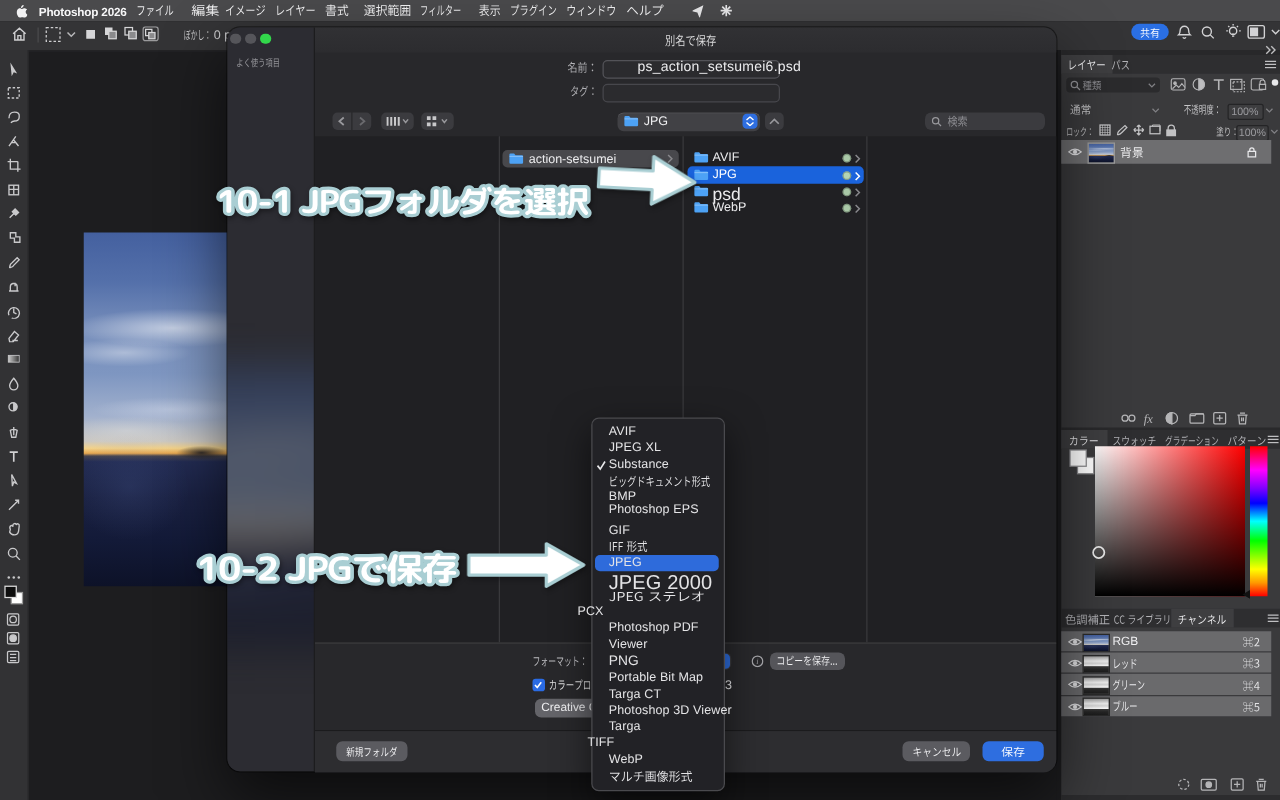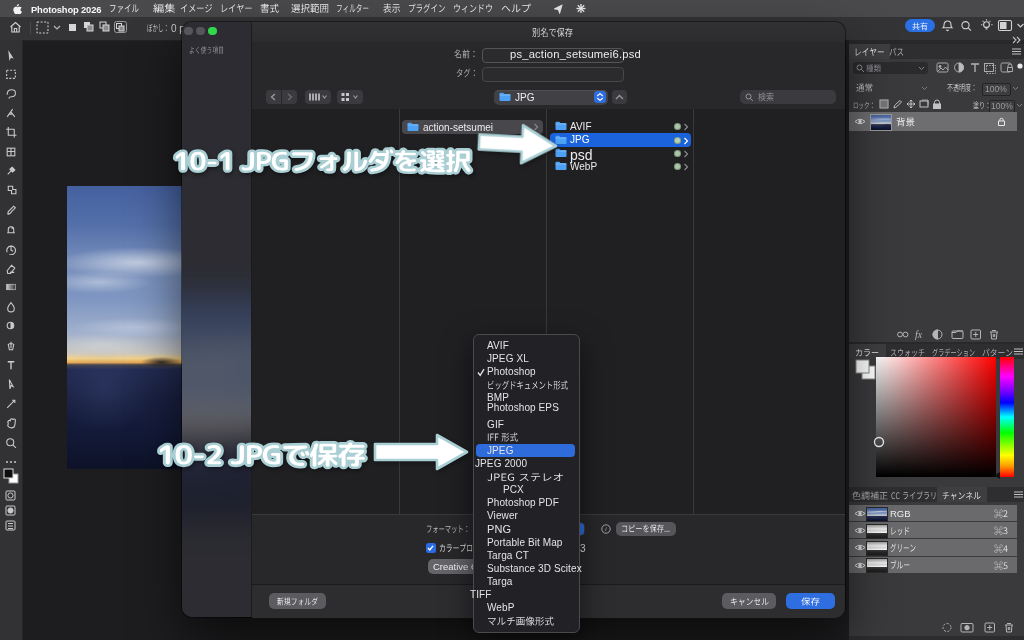--- a/index.html
+++ b/index.html
@@ -729,42 +729,42 @@
 <svg style="position:absolute;left:801.0px;top:595.5px;overflow:visible" width="19.0" height="11.4">
       <path transform="matrix(0.009500,0,0,-0.008800,0,8.80)" fill="#ffffff" d="M598 497H673V-80H598ZM306 350H954V281H306ZM695 322Q725 262 771 204Q817 147 872 100Q927 52 981 22Q973 15 962 4Q952 -6 943 -17Q934 -28 928 -38Q873 -2 818 52Q764 106 717 170Q670 234 637 300ZM581 328 640 306Q606 237 556 172Q506 106 448 52Q389 -1 329 -36Q323 -26 314 -16Q305 -5 296 6Q286 16 277 23Q336 53 394 101Q452 149 500 208Q549 267 581 328ZM452 726V542H824V726ZM380 793H899V474H380ZM277 837 347 815Q314 731 269 649Q224 567 172 495Q120 423 65 367Q62 376 54 390Q47 404 38 418Q30 432 23 441Q73 489 120 552Q167 616 208 688Q248 761 277 837ZM173 579 243 650 245 649V-77H173Z M1335 266H1957V196H1335ZM1420 525H1832V456H1420ZM1615 359H1691V9Q1691 -24 1682 -42Q1673 -59 1648 -68Q1623 -77 1580 -78Q1538 -80 1473 -80Q1470 -64 1464 -44Q1458 -24 1449 -8Q1483 -9 1512 -10Q1542 -10 1564 -10Q1585 -9 1594 -9Q1607 -8 1611 -4Q1615 0 1615 10ZM1812 525H1831L1846 529L1894 492Q1865 458 1828 424Q1790 389 1750 358Q1709 328 1671 304Q1663 315 1650 328Q1638 341 1629 349Q1663 368 1698 396Q1732 425 1763 455Q1794 485 1812 510ZM1063 709H1939V637H1063ZM1385 840 1464 821Q1429 706 1376 594Q1322 481 1247 384Q1172 286 1072 214Q1068 224 1061 237Q1054 250 1046 263Q1038 276 1032 284Q1100 332 1156 396Q1211 459 1256 532Q1300 606 1332 684Q1364 763 1385 840ZM1188 432H1264V-78H1188Z"></path>
     </svg>
 <div style="position:absolute;left:473px;top:334px;width:105px;height:297px;background:#222226;border:1px solid #4a4a4e;border-radius:6px;box-shadow:0 10px 30px rgba(0,0,0,.55)"></div>
 <div style="position:absolute;left:476px;top:444.3px;width:99px;height:12.9px;background:#2e6bdb;border-radius:4px"></div>
 <svg style="position:absolute;left:477px;top:367.5px" width="8" height="9" viewBox="0 0 8 9">
       <path d="M1 4.5 l2.2 2.8 L7 1.2" fill="none" stroke="#e8e8ea" stroke-width="1.3"></path>
     </svg>
 <div style="position:absolute;left:487px;top:340.0px;font-size:10px;color:#e4e4e6;letter-spacing:.1px">AVIF</div>
 <div style="position:absolute;left:487px;top:353.1px;font-size:10px;color:#e4e4e6;letter-spacing:.1px">JPEG XL</div>
-<div style="position:absolute;left:487px;top:366.2px;font-size:10px;color:#e4e4e6;letter-spacing:.1px">Photoshop</div>
+<div style="position:absolute;left:487px;top:366.2px;font-size:10px;color:#e4e4e6;letter-spacing:.1px">Substance</div>
 <svg style="position:absolute;left:487.0px;top:378.8px;overflow:visible" width="81.0" height="12.7">
       <path transform="matrix(0.007364,0,0,-0.009800,0,9.80)" fill="#e4e4e6" d="M728 784Q741 766 756 742Q771 717 786 692Q800 667 810 647L756 622Q741 653 718 692Q695 732 675 761ZM838 824Q851 805 867 780Q883 755 898 730Q912 706 922 688L868 663Q852 696 829 734Q806 773 785 801ZM279 750Q277 733 276 712Q274 690 274 669Q274 656 274 618Q274 579 274 526Q274 472 274 412Q274 353 274 298Q274 243 274 202Q274 160 274 141Q274 103 290 88Q307 74 344 67Q368 63 404 61Q439 59 476 59Q516 59 562 61Q608 63 656 67Q703 71 745 77Q787 83 818 91V0Q775 -7 714 -12Q654 -16 590 -18Q527 -21 472 -21Q428 -21 386 -18Q343 -16 312 -11Q254 -1 223 28Q192 58 192 119Q192 144 192 189Q192 234 192 292Q192 350 192 410Q192 471 192 525Q192 579 192 618Q192 656 192 669Q192 682 192 696Q191 710 190 724Q188 739 186 750ZM237 435Q282 445 336 460Q391 474 448 491Q504 508 558 527Q611 546 654 565Q677 575 699 586Q721 597 742 610L777 530Q756 521 730 510Q705 500 683 491Q636 472 578 452Q521 432 460 414Q399 395 342 379Q284 363 237 352Z M1483 576Q1490 561 1501 532Q1512 502 1524 469Q1537 436 1547 406Q1557 377 1562 360L1488 334Q1484 351 1474 380Q1465 409 1453 442Q1441 476 1429 505Q1417 534 1410 551ZM1845 520Q1840 505 1836 492Q1833 480 1830 470Q1810 388 1776 310Q1742 231 1688 163Q1619 75 1532 16Q1446 -43 1362 -75L1296 -8Q1354 10 1414 40Q1473 70 1526 112Q1580 154 1621 205Q1657 249 1686 304Q1714 359 1733 421Q1752 483 1759 547ZM1251 526Q1259 509 1271 480Q1283 451 1296 416Q1310 382 1322 350Q1335 319 1342 300L1266 272Q1260 291 1248 324Q1237 356 1223 391Q1209 426 1196 455Q1184 484 1177 497Z M2765 800Q2778 783 2793 758Q2808 734 2822 709Q2836 684 2847 663L2793 639Q2778 669 2755 709Q2732 749 2712 777ZM2875 840Q2888 822 2904 797Q2919 772 2934 748Q2949 723 2959 704L2905 680Q2889 713 2866 751Q2843 789 2822 817ZM2831 601Q2825 591 2819 576Q2813 560 2808 548Q2795 498 2770 438Q2746 379 2711 318Q2676 258 2631 203Q2563 120 2468 52Q2373 -16 2233 -69L2160 -3Q2252 24 2325 62Q2398 101 2456 148Q2515 195 2560 248Q2599 294 2631 349Q2663 404 2686 460Q2710 515 2719 560H2349L2381 632Q2393 632 2426 632Q2459 632 2502 632Q2544 632 2586 632Q2628 632 2659 632Q2690 632 2700 632Q2720 632 2736 634Q2753 636 2765 641ZM2496 752Q2484 732 2472 710Q2460 688 2452 674Q2423 619 2378 556Q2333 492 2270 430Q2208 367 2128 314L2058 365Q2123 404 2174 448Q2226 493 2264 539Q2303 585 2330 628Q2357 670 2373 703Q2381 716 2390 740Q2400 763 2404 783Z M3656 720Q3669 702 3686 676Q3703 649 3720 621Q3736 593 3747 569L3690 543Q3678 569 3664 596Q3649 622 3634 648Q3618 673 3601 695ZM3777 770Q3790 753 3808 727Q3825 701 3842 673Q3859 645 3871 622L3815 594Q3802 620 3787 646Q3772 672 3756 697Q3739 722 3722 744ZM3305 75Q3305 89 3305 131Q3305 173 3305 232Q3305 290 3305 355Q3305 420 3305 481Q3305 542 3305 589Q3305 636 3305 657Q3305 678 3304 708Q3302 738 3297 761H3396Q3393 738 3391 708Q3389 679 3389 657Q3389 618 3389 564Q3389 509 3389 448Q3389 386 3389 326Q3389 265 3389 212Q3389 160 3389 124Q3389 87 3389 75Q3389 60 3390 38Q3390 16 3392 -6Q3394 -27 3395 -43H3299Q3302 -19 3304 14Q3305 47 3305 75ZM3371 499Q3420 484 3480 464Q3540 443 3602 420Q3663 397 3718 374Q3774 350 3816 329L3781 244Q3738 267 3684 291Q3631 315 3574 338Q3517 361 3464 379Q3412 397 3371 410Z M4392 707Q4388 726 4384 743Q4379 760 4373 775L4463 791Q4464 777 4467 758Q4470 738 4472 722Q4474 712 4481 676Q4488 639 4498 584Q4509 529 4522 465Q4535 401 4548 336Q4561 271 4572 214Q4583 157 4592 117Q4600 77 4603 63Q4608 41 4614 17Q4620 -7 4627 -28L4536 -45Q4532 -20 4529 4Q4526 27 4521 49Q4519 62 4512 102Q4504 141 4493 197Q4482 253 4469 318Q4456 382 4444 446Q4431 510 4420 565Q4409 620 4402 658Q4394 696 4392 707ZM4110 563Q4128 564 4148 566Q4169 567 4193 570Q4216 573 4257 578Q4298 584 4350 592Q4401 599 4456 608Q4512 617 4564 626Q4616 634 4658 641Q4700 648 4724 653Q4746 657 4764 662Q4783 666 4795 670L4812 585Q4801 584 4780 582Q4760 579 4740 576Q4714 572 4671 565Q4628 558 4576 550Q4523 541 4468 532Q4413 524 4362 516Q4310 507 4270 500Q4230 494 4208 490Q4187 487 4168 483Q4150 479 4127 473ZM4107 274Q4125 275 4150 278Q4175 280 4195 283Q4222 286 4268 293Q4313 300 4370 310Q4428 319 4490 329Q4551 339 4609 349Q4667 359 4716 368Q4764 376 4793 381Q4822 386 4844 391Q4866 396 4882 400L4898 316Q4883 315 4860 312Q4836 308 4808 303Q4775 298 4726 290Q4676 282 4618 272Q4560 263 4500 254Q4439 244 4383 234Q4327 225 4283 218Q4239 210 4213 205Q4184 200 4162 196Q4141 192 4125 187Z M5737 476Q5735 469 5733 460Q5731 451 5730 445Q5728 422 5722 383Q5717 344 5710 297Q5703 250 5696 204Q5689 157 5684 118Q5678 80 5674 59H5589Q5593 76 5598 112Q5604 147 5612 192Q5619 237 5625 282Q5631 328 5636 366Q5640 403 5641 423Q5622 423 5587 423Q5552 423 5510 423Q5469 423 5429 423Q5389 423 5360 423Q5332 423 5323 423Q5301 423 5282 422Q5262 421 5243 420V504Q5255 502 5268 501Q5282 500 5296 499Q5310 498 5322 498Q5334 498 5363 498Q5392 498 5430 498Q5467 498 5506 498Q5545 498 5578 498Q5610 498 5626 498Q5635 498 5644 499Q5654 500 5663 502Q5672 503 5676 505ZM5149 91Q5167 90 5188 88Q5209 87 5232 87Q5245 87 5286 87Q5328 87 5385 87Q5442 87 5504 87Q5567 87 5624 87Q5682 87 5723 87Q5764 87 5777 87Q5793 87 5816 88Q5840 89 5856 90V9Q5847 10 5833 10Q5819 10 5805 10Q5791 11 5780 11Q5766 11 5724 11Q5682 11 5624 11Q5566 11 5503 11Q5440 11 5383 11Q5326 11 5285 11Q5244 11 5232 11Q5209 11 5190 10Q5171 10 5149 8Z M6810 728Q6802 715 6792 693Q6783 671 6777 655Q6759 605 6732 548Q6706 490 6672 432Q6639 374 6598 321Q6550 260 6490 198Q6429 136 6354 78Q6278 19 6183 -31L6114 32Q6254 98 6354 186Q6455 273 6531 371Q6594 450 6633 531Q6672 612 6698 686Q6703 701 6709 722Q6715 744 6718 760ZM6281 611Q6318 587 6361 558Q6404 528 6447 498Q6490 467 6528 438Q6567 409 6595 386Q6671 325 6743 260Q6815 196 6874 131L6811 62Q6748 135 6682 196Q6615 258 6540 322Q6513 345 6477 373Q6441 401 6400 432Q6358 463 6314 492Q6270 522 6229 548Z M7227 733Q7254 715 7289 688Q7324 662 7360 632Q7397 603 7429 575Q7461 547 7482 526L7419 463Q7400 482 7370 510Q7340 538 7304 568Q7268 599 7233 626Q7198 654 7170 672ZM7141 63Q7229 76 7302 99Q7374 122 7434 151Q7494 180 7541 209Q7618 257 7683 320Q7748 382 7797 449Q7846 516 7875 577L7923 492Q7889 430 7839 366Q7789 302 7726 243Q7663 184 7587 136Q7537 105 7478 75Q7418 45 7348 20Q7277 -4 7194 -19Z M8337 88Q8337 102 8337 144Q8337 187 8337 246Q8337 304 8337 368Q8337 433 8337 494Q8337 555 8337 602Q8337 649 8337 670Q8337 691 8335 721Q8333 751 8329 774H8427Q8425 752 8422 722Q8420 692 8420 670Q8420 631 8420 576Q8420 522 8420 460Q8420 399 8420 338Q8421 278 8421 226Q8421 173 8421 136Q8421 100 8421 88Q8421 72 8422 51Q8422 30 8424 8Q8426 -13 8427 -30H8330Q8334 -6 8336 27Q8337 60 8337 88ZM8403 512Q8452 497 8512 476Q8571 456 8633 433Q8695 410 8750 386Q8806 363 8847 342L8813 257Q8770 281 8716 304Q8662 328 8606 351Q8549 374 8496 392Q8444 411 8403 423Z M9058 778H9573V708H9058ZM9041 449H9586V379H9041ZM9404 760H9478V-79H9404ZM9172 760H9243V439Q9243 345 9234 252Q9224 160 9192 74Q9161 -12 9093 -86Q9088 -78 9078 -68Q9067 -59 9056 -50Q9046 -41 9037 -36Q9098 32 9126 110Q9155 188 9164 272Q9172 355 9172 439ZM9846 824 9917 795Q9880 749 9832 705Q9784 661 9732 623Q9679 585 9628 557Q9619 570 9604 585Q9588 600 9574 610Q9622 635 9673 669Q9724 703 9770 744Q9815 784 9846 824ZM9875 548 9943 520Q9905 471 9854 424Q9803 377 9748 336Q9692 295 9638 266Q9629 278 9614 293Q9599 308 9584 319Q9636 345 9690 382Q9744 419 9793 462Q9842 505 9875 548ZM9898 278 9968 250Q9926 181 9866 120Q9806 58 9734 8Q9663 -43 9586 -79Q9577 -65 9562 -48Q9547 -31 9532 -19Q9607 12 9676 58Q9746 103 9804 159Q9861 215 9898 278Z M10709 791 10760 833Q10785 816 10813 794Q10841 773 10866 752Q10890 730 10905 712L10853 665Q10838 683 10814 706Q10791 728 10764 750Q10736 773 10709 791ZM10055 653H10947V580H10055ZM10090 431H10532V358H10090ZM10270 392H10345V35H10270ZM10059 24Q10119 36 10200 52Q10282 69 10374 88Q10467 108 10559 128L10565 60Q10480 40 10394 20Q10307 0 10227 -18Q10147 -36 10083 -50ZM10565 836H10645Q10644 697 10654 571Q10663 445 10682 340Q10700 235 10726 158Q10753 81 10786 38Q10818 -4 10855 -4Q10876 -4 10886 41Q10896 86 10901 186Q10913 174 10932 162Q10951 150 10967 144Q10961 57 10948 8Q10935 -41 10912 -62Q10888 -82 10849 -82Q10799 -82 10758 -48Q10718 -14 10687 48Q10656 111 10633 196Q10610 280 10596 382Q10581 485 10574 600Q10566 715 10565 836Z"></path>
     </svg>
 <div style="position:absolute;left:487px;top:392.4px;font-size:10px;color:#e4e4e6;letter-spacing:.1px">BMP</div>
 <div style="position:absolute;left:487px;top:402px;font-size:10px;color:#e4e4e6;letter-spacing:.1px">Photoshop EPS</div>
 <div style="position:absolute;left:487px;top:418.6px;font-size:10px;color:#e4e4e6;letter-spacing:.1px">GIF</div>
 <svg style="position:absolute;left:487.0px;top:431.2px;overflow:visible" width="31.0" height="12.7">
       <path transform="matrix(0.008385,0,0,-0.009800,0,9.80)" fill="#e4e4e6" d="M101 0V733H193V0Z M394 0V733H816V655H486V407H766V329H486V0Z M946 0V733H1368V655H1038V407H1318V329H1038V0Z M1755 778H2270V708H1755ZM1738 449H2283V379H1738ZM2101 760H2175V-79H2101ZM1869 760H1940V439Q1940 345 1930 252Q1921 160 1890 74Q1858 -12 1790 -86Q1785 -78 1774 -68Q1764 -59 1754 -50Q1743 -41 1734 -36Q1795 32 1824 110Q1852 188 1860 272Q1869 355 1869 439ZM2543 824 2614 795Q2577 749 2529 705Q2481 661 2428 623Q2376 585 2325 557Q2316 570 2300 585Q2285 600 2271 610Q2319 635 2370 669Q2421 703 2466 744Q2512 784 2543 824ZM2572 548 2640 520Q2602 471 2551 424Q2500 377 2444 336Q2389 295 2335 266Q2326 278 2311 293Q2296 308 2281 319Q2333 345 2387 382Q2441 419 2490 462Q2539 505 2572 548ZM2595 278 2665 250Q2623 181 2563 120Q2503 58 2432 8Q2360 -43 2283 -79Q2274 -65 2259 -48Q2244 -31 2229 -19Q2304 12 2374 58Q2443 103 2500 159Q2558 215 2595 278Z M3406 791 3457 833Q3482 816 3510 794Q3538 773 3562 752Q3587 730 3602 712L3550 665Q3535 683 3512 706Q3488 728 3460 750Q3433 773 3406 791ZM2752 653H3644V580H2752ZM2787 431H3229V358H2787ZM2967 392H3042V35H2967ZM2756 24Q2816 36 2898 52Q2979 69 3072 88Q3164 108 3256 128L3262 60Q3177 40 3090 20Q3004 0 2924 -18Q2844 -36 2780 -50ZM3262 836H3342Q3341 697 3350 571Q3360 445 3378 340Q3397 235 3424 158Q3450 81 3482 38Q3515 -4 3552 -4Q3573 -4 3583 41Q3593 86 3598 186Q3610 174 3629 162Q3648 150 3664 144Q3658 57 3645 8Q3632 -41 3608 -62Q3585 -82 3546 -82Q3496 -82 3456 -48Q3415 -14 3384 48Q3353 111 3330 196Q3307 280 3292 382Q3278 485 3270 600Q3263 715 3262 836Z"></path>
     </svg>
 <div style="position:absolute;left:487px;top:444.8px;font-size:10px;color:#e4e4e6;letter-spacing:.1px">JPEG</div>
-<div style="position:absolute;left:475px;top:457.9px;font-size:10px;color:#e4e4e6;letter-spacing:.1px">JPEG 2000</div>
+<div style="position:absolute;left:487px;top:457.9px;font-size:16px;color:#e4e4e6;letter-spacing:.1px">JPEG 2000</div>
 <svg style="position:absolute;left:487.0px;top:470.5px;overflow:visible" width="77.0" height="12.7">
       <path transform="matrix(0.011414,0,0,-0.009800,0,9.80)" fill="#e4e4e6" d="M237 -13Q167 -13 118 16Q68 46 35 103L101 151Q126 106 158 87Q189 68 228 68Q288 68 317 104Q346 141 346 224V733H439V215Q439 152 418 100Q397 48 352 18Q308 -13 237 -13Z M636 0V733H845Q927 733 989 712Q1051 692 1085 645Q1119 598 1119 518Q1119 441 1085 391Q1051 341 990 316Q929 292 849 292H728V0ZM728 367H837Q933 367 980 403Q1027 439 1027 518Q1027 598 978 628Q930 658 833 658H728Z M1269 0V733H1691V655H1361V425H1639V346H1361V79H1702V0Z M2146 -13Q2049 -13 1974 32Q1900 77 1858 162Q1815 247 1815 366Q1815 455 1840 526Q1865 596 1910 645Q1956 694 2017 720Q2078 746 2151 746Q2228 746 2279 718Q2330 689 2362 656L2312 596Q2284 625 2246 645Q2209 665 2154 665Q2080 665 2025 629Q1970 593 1940 526Q1910 460 1910 369Q1910 276 1938 208Q1967 141 2022 104Q2077 68 2155 68Q2194 68 2230 80Q2265 91 2287 111V303H2131V380H2372V72Q2336 35 2278 11Q2219 -13 2146 -13Z M3546 669Q3541 663 3534 650Q3526 636 3521 625Q3502 576 3471 516Q3440 457 3402 399Q3364 341 3322 294Q3267 232 3201 174Q3135 115 3062 64Q2989 14 2910 -22L2846 45Q2927 77 3002 124Q3076 172 3142 228Q3207 285 3258 342Q3292 381 3326 430Q3359 478 3386 528Q3412 579 3424 620Q3416 620 3386 620Q3356 620 3315 620Q3274 620 3229 620Q3184 620 3143 620Q3102 620 3072 620Q3043 620 3034 620Q3017 620 2996 619Q2974 618 2956 617Q2939 616 2933 615V706Q2940 705 2958 704Q2977 702 2998 701Q3019 700 3034 700Q3045 700 3074 700Q3103 700 3144 700Q3184 700 3228 700Q3272 700 3312 700Q3353 700 3382 700Q3411 700 3420 700Q3445 700 3464 702Q3484 704 3495 708ZM3335 347Q3376 313 3420 272Q3463 231 3505 188Q3547 144 3583 104Q3619 65 3645 33L3575 -27Q3540 21 3491 76Q3442 132 3388 188Q3333 243 3278 290Z M3961 740Q3982 738 4004 736Q4027 734 4051 734Q4069 734 4110 734Q4150 734 4202 734Q4254 734 4306 734Q4358 734 4398 734Q4439 734 4456 734Q4477 734 4502 736Q4528 737 4549 740V657Q4527 659 4502 660Q4478 660 4456 660Q4439 660 4399 660Q4359 660 4307 660Q4255 660 4203 660Q4151 660 4110 660Q4069 660 4052 660Q4028 660 4004 660Q3980 659 3961 657ZM3841 489Q3862 487 3884 486Q3905 484 3928 484Q3941 484 3980 484Q4018 484 4074 484Q4129 484 4193 484Q4257 484 4321 484Q4385 484 4440 484Q4495 484 4534 484Q4572 484 4583 484Q4599 484 4621 485Q4643 486 4661 489V406Q4645 407 4624 408Q4602 408 4583 408Q4572 408 4534 408Q4495 408 4440 408Q4385 408 4321 408Q4257 408 4193 408Q4129 408 4074 408Q4018 408 3980 408Q3941 408 3928 408Q3906 408 3884 408Q3862 408 3841 406ZM4312 448Q4312 354 4298 276Q4285 197 4252 135Q4234 101 4204 68Q4173 34 4136 4Q4098 -26 4055 -48L3981 7Q4039 31 4090 72Q4141 113 4170 160Q4208 220 4218 292Q4228 365 4228 448Z M4968 32Q4974 44 4976 55Q4978 66 4978 81Q4978 96 4978 137Q4978 178 4978 235Q4978 292 4978 354Q4978 417 4978 476Q4978 536 4978 582Q4978 629 4978 653Q4978 666 4976 684Q4975 702 4974 718Q4972 734 4969 744H5068Q5065 726 5063 700Q5061 675 5061 653Q5061 633 5061 595Q5061 557 5061 508Q5061 460 5061 406Q5061 352 5061 300Q5061 248 5061 204Q5061 159 5061 128Q5061 97 5061 86Q5133 104 5210 137Q5286 170 5360 214Q5433 259 5498 312Q5562 366 5608 427L5653 357Q5556 236 5406 145Q5255 54 5068 0Q5060 -2 5049 -6Q5038 -11 5026 -18Z M6406 783Q6403 763 6402 742Q6400 720 6400 699Q6401 672 6402 626Q6402 581 6403 524Q6404 467 6405 404Q6406 341 6407 278Q6408 215 6409 157Q6410 99 6410 52Q6410 13 6387 -8Q6364 -28 6319 -28Q6281 -28 6238 -26Q6196 -25 6159 -22L6152 60Q6188 54 6226 51Q6265 48 6293 48Q6314 48 6322 58Q6330 68 6330 88Q6330 124 6330 175Q6330 226 6330 286Q6329 345 6328 406Q6327 467 6326 524Q6325 580 6324 626Q6324 672 6322 699Q6320 728 6318 748Q6316 767 6313 783ZM5869 608Q5891 606 5914 604Q5938 602 5961 602Q5972 602 6007 602Q6042 602 6093 602Q6144 602 6202 602Q6260 602 6318 602Q6377 602 6428 602Q6478 602 6513 602Q6548 602 6559 602Q6579 602 6604 604Q6630 607 6644 608V524Q6627 525 6604 526Q6580 526 6562 526Q6552 526 6518 526Q6483 526 6432 526Q6380 526 6322 526Q6263 526 6204 526Q6144 526 6093 526Q6042 526 6007 526Q5972 526 5963 526Q5938 526 5915 526Q5892 525 5869 523ZM5832 141Q5912 179 5984 230Q6057 280 6119 334Q6181 389 6228 442Q6275 496 6302 541L6342 542L6343 474Q6315 430 6268 376Q6221 323 6160 268Q6100 214 6030 164Q5961 114 5890 76Z"></path>
     </svg>
-<div style="position:absolute;left:503px;top:484.1px;font-size:10px;color:#e4e4e6;letter-spacing:.1px">PCX</div>
+<div style="position:absolute;left:462px;top:484.1px;font-size:10px;color:#e4e4e6;letter-spacing:.1px">PCX</div>
 <div style="position:absolute;left:487px;top:497.2px;font-size:10px;color:#e4e4e6;letter-spacing:.1px">Photoshop PDF</div>
 <div style="position:absolute;left:487px;top:510.3px;font-size:10px;color:#e4e4e6;letter-spacing:.1px">Viewer</div>
 <div style="position:absolute;left:487px;top:523.4px;font-size:11px;color:#e4e4e6;letter-spacing:.1px">PNG</div>
 <div style="position:absolute;left:487px;top:536.5px;font-size:10px;color:#e4e4e6;letter-spacing:.1px">Portable Bit Map</div>
 <div style="position:absolute;left:487px;top:549.6px;font-size:10px;color:#e4e4e6;letter-spacing:.1px">Targa CT</div>
-<div style="position:absolute;left:487px;top:562.7px;font-size:10px;color:#e4e4e6;letter-spacing:.1px">Substance 3D Scitex</div>
+<div style="position:absolute;left:487px;top:562.7px;font-size:10px;color:#e4e4e6;letter-spacing:.1px">Photoshop 3D Viewer</div>
 <div style="position:absolute;left:487px;top:575.8px;font-size:10px;color:#e4e4e6;letter-spacing:.1px">Targa</div>
 <div style="position:absolute;left:470px;top:588.9px;font-size:10px;color:#e4e4e6;letter-spacing:.1px">TIFF</div>
 <div style="position:absolute;left:487px;top:602.0px;font-size:10px;color:#e4e4e6;letter-spacing:.1px">WebP</div>
 <svg style="position:absolute;left:487.0px;top:614.6px;overflow:visible" width="67.0" height="12.7">
       <path transform="matrix(0.009571,0,0,-0.009800,0,9.80)" fill="#e4e4e6" d="M929 634Q922 626 915 618Q908 611 904 603Q876 557 836 503Q797 449 747 392Q697 335 638 280Q580 225 513 177L451 232Q512 274 565 323Q618 372 662 422Q707 473 740 519Q774 565 793 601Q774 601 736 601Q698 601 648 601Q598 601 542 601Q487 601 432 601Q378 601 331 601Q284 601 250 601Q217 601 205 601Q186 601 166 600Q146 599 130 598Q113 597 103 595V685Q117 683 134 681Q151 679 170 678Q188 677 205 677Q216 677 248 677Q281 677 328 677Q375 677 430 677Q484 677 540 677Q597 677 648 677Q700 677 740 677Q780 677 801 677Q844 677 866 685ZM458 159Q435 182 404 210Q374 238 341 266Q308 295 279 318Q250 342 229 356L294 409Q311 396 339 374Q367 351 400 323Q434 295 467 266Q500 237 527 210Q559 180 594 144Q628 108 659 74Q690 40 711 13L638 -45Q620 -19 590 16Q559 52 524 90Q489 127 458 159Z M1524 21Q1527 33 1528 48Q1530 62 1530 77Q1530 87 1530 121Q1530 155 1530 204Q1530 254 1530 312Q1530 370 1530 428Q1530 487 1530 538Q1530 589 1530 626Q1530 663 1530 676Q1530 705 1528 724Q1526 744 1525 750H1617Q1617 744 1615 724Q1613 704 1613 676Q1613 662 1613 626Q1613 591 1613 540Q1613 490 1613 432Q1613 375 1613 319Q1613 263 1613 216Q1613 168 1613 137Q1613 106 1613 99Q1660 121 1713 157Q1766 193 1816 241Q1867 289 1905 345L1952 277Q1909 219 1852 166Q1794 113 1732 71Q1670 29 1611 0Q1599 -7 1590 -13Q1582 -19 1577 -23ZM1066 26Q1129 71 1173 135Q1217 199 1240 272Q1251 306 1257 357Q1263 408 1266 466Q1269 523 1270 578Q1270 632 1270 674Q1270 696 1268 714Q1266 731 1263 747H1355Q1354 741 1353 730Q1352 718 1351 704Q1350 690 1350 675Q1350 633 1349 576Q1348 520 1344 458Q1341 397 1336 342Q1330 287 1319 250Q1297 170 1250 99Q1204 28 1141 -25Z M2166 695Q2204 694 2262 694Q2321 695 2385 700Q2449 704 2502 710Q2536 715 2574 722Q2611 728 2646 736Q2682 744 2712 752Q2742 760 2760 768L2813 699Q2796 695 2782 691Q2768 687 2757 684Q2728 677 2690 669Q2651 661 2608 654Q2566 646 2525 641Q2470 633 2408 629Q2347 625 2289 624Q2231 622 2186 621ZM2222 14Q2308 54 2364 110Q2421 166 2449 244Q2477 322 2477 425Q2477 425 2477 454Q2477 482 2477 532Q2477 583 2477 652L2558 663Q2558 639 2558 608Q2558 578 2558 546Q2558 513 2558 486Q2558 459 2558 442Q2558 426 2558 426Q2558 320 2532 234Q2507 149 2450 81Q2394 13 2301 -41ZM2088 457Q2105 456 2129 454Q2153 453 2176 453Q2190 453 2229 453Q2268 453 2324 453Q2379 453 2442 453Q2506 453 2570 453Q2633 453 2688 453Q2743 453 2782 453Q2821 453 2834 453Q2845 453 2860 454Q2874 454 2888 455Q2903 456 2913 457V374Q2897 376 2876 377Q2855 378 2836 378Q2823 378 2784 378Q2746 378 2690 378Q2635 378 2572 378Q2508 378 2444 378Q2380 378 2324 378Q2268 378 2230 378Q2191 378 2178 378Q2154 378 2130 377Q2107 376 2088 374Z M3129 54H3871V-17H3129ZM3058 775H3943V704H3058ZM3089 604H3162V-80H3089ZM3841 604H3914V-77H3841ZM3458 753H3534V560H3458ZM3463 565H3530V169H3463ZM3321 338V206H3673V338ZM3321 529V398H3673V529ZM3257 592H3739V142H3257Z M4471 839 4544 826Q4505 755 4446 682Q4388 609 4308 546Q4298 558 4282 570Q4266 583 4252 590Q4304 626 4346 669Q4388 712 4420 756Q4451 799 4471 839ZM4477 776H4718V717H4430ZM4406 588V474H4850V588ZM4337 643H4922V419H4337ZM4590 620H4658V450H4590ZM4593 469 4652 445Q4611 407 4556 372Q4500 337 4438 308Q4377 279 4319 258Q4315 265 4307 275Q4299 285 4290 294Q4282 304 4275 310Q4333 328 4392 352Q4452 376 4504 406Q4557 436 4593 469ZM4488 362 4538 393Q4595 352 4630 301Q4666 250 4683 196Q4700 143 4701 94Q4702 46 4688 8Q4674 -30 4648 -49Q4626 -67 4604 -74Q4582 -80 4552 -81Q4536 -81 4516 -80Q4495 -79 4474 -78Q4473 -65 4469 -46Q4465 -28 4456 -13Q4480 -16 4502 -17Q4523 -18 4537 -18Q4556 -18 4570 -15Q4585 -12 4598 -1Q4621 16 4630 56Q4638 97 4628 150Q4618 204 4584 260Q4550 315 4488 362ZM4578 322 4623 291Q4589 259 4538 226Q4486 193 4430 164Q4374 136 4323 117Q4316 128 4306 143Q4295 158 4284 168Q4334 183 4390 208Q4446 233 4496 263Q4547 293 4578 322ZM4630 214 4680 179Q4638 135 4575 90Q4512 46 4442 8Q4372 -30 4307 -54Q4300 -41 4288 -25Q4277 -9 4265 1Q4313 17 4365 40Q4417 63 4466 92Q4516 121 4558 152Q4601 183 4630 214ZM4899 389 4952 344Q4913 310 4865 276Q4817 241 4777 217L4733 257Q4759 274 4790 297Q4820 320 4849 344Q4878 368 4899 389ZM4704 458Q4725 363 4761 278Q4797 192 4850 126Q4902 61 4968 23Q4960 16 4950 6Q4940 -5 4932 -16Q4923 -27 4917 -37Q4848 8 4794 81Q4740 154 4703 247Q4666 340 4642 445ZM4694 776H4710L4724 780L4770 748Q4746 707 4714 664Q4681 622 4652 593Q4644 603 4631 616Q4618 629 4609 636Q4633 662 4657 698Q4681 733 4694 763ZM4233 835 4302 816Q4274 729 4236 644Q4197 559 4152 484Q4107 408 4057 350Q4054 359 4047 374Q4040 388 4032 402Q4024 417 4018 426Q4062 477 4102 542Q4142 608 4176 683Q4209 758 4233 835ZM4152 590 4222 659 4224 657V-80H4152Z M5058 778H5573V708H5058ZM5041 449H5586V379H5041ZM5404 760H5478V-79H5404ZM5172 760H5243V439Q5243 345 5234 252Q5224 160 5192 74Q5161 -12 5093 -86Q5088 -78 5078 -68Q5067 -59 5056 -50Q5046 -41 5037 -36Q5098 32 5126 110Q5155 188 5164 272Q5172 355 5172 439ZM5846 824 5917 795Q5880 749 5832 705Q5784 661 5732 623Q5679 585 5628 557Q5619 570 5604 585Q5588 600 5574 610Q5622 635 5673 669Q5724 703 5770 744Q5815 784 5846 824ZM5875 548 5943 520Q5905 471 5854 424Q5803 377 5748 336Q5692 295 5638 266Q5629 278 5614 293Q5599 308 5584 319Q5636 345 5690 382Q5744 419 5793 462Q5842 505 5875 548ZM5898 278 5968 250Q5926 181 5866 120Q5806 58 5734 8Q5663 -43 5586 -79Q5577 -65 5562 -48Q5547 -31 5532 -19Q5607 12 5676 58Q5746 103 5804 159Q5861 215 5898 278Z M6709 791 6760 833Q6785 816 6813 794Q6841 773 6866 752Q6890 730 6905 712L6853 665Q6838 683 6814 706Q6791 728 6764 750Q6736 773 6709 791ZM6055 653H6947V580H6055ZM6090 431H6532V358H6090ZM6270 392H6345V35H6270ZM6059 24Q6119 36 6200 52Q6282 69 6374 88Q6467 108 6559 128L6565 60Q6480 40 6394 20Q6307 0 6227 -18Q6147 -36 6083 -50ZM6565 836H6645Q6644 697 6654 571Q6663 445 6682 340Q6700 235 6726 158Q6753 81 6786 38Q6818 -4 6855 -4Q6876 -4 6886 41Q6896 86 6901 186Q6913 174 6932 162Q6951 150 6967 144Q6961 57 6948 8Q6935 -41 6912 -62Q6888 -82 6849 -82Q6799 -82 6758 -48Q6718 -14 6687 48Q6656 111 6633 196Q6610 280 6596 382Q6581 485 6574 600Q6566 715 6565 836Z"></path>
     </svg>
 <svg style="position:absolute;left:173px;top:143.8px;overflow:visible;filter:drop-shadow(1.5px 2.5px 2px rgba(0,0,0,.4))" width="298" height="35">
       <path transform="matrix(0.027113,0,0,-0.025000,0,26.25)" d="M148 461Q134 450 118 458Q103 466 103 483V523Q103 579 148 614L255 696Q300 730 357 730H387Q410 730 426 713Q443 696 443 673V57Q443 34 426 17Q410 0 387 0H357Q334 0 317 17Q300 34 300 57V576L299 577L298 576Z M1024 571Q990 631 920 631Q850 631 816 571Q782 511 782 365Q782 219 816 159Q850 99 920 99Q990 99 1024 159Q1058 219 1058 365Q1058 511 1024 571ZM1130 79Q1061 -10 920 -10Q779 -10 710 79Q640 168 640 365Q640 562 710 651Q779 740 920 740Q1061 740 1130 651Q1200 562 1200 365Q1200 168 1130 79Z M1328 237Q1306 237 1290 252Q1274 268 1274 290Q1274 312 1290 328Q1306 343 1328 343H1554Q1576 343 1592 328Q1608 312 1608 290Q1608 268 1592 252Q1576 237 1554 237Z M1790 461Q1776 450 1760 458Q1745 466 1745 483V523Q1745 579 1790 614L1897 696Q1942 730 1999 730H2029Q2052 730 2068 713Q2085 696 2085 673V57Q2085 34 2068 17Q2052 0 2029 0H1999Q1976 0 1959 17Q1942 34 1942 57V576L1941 577L1940 576Z M2590 5Q2566 11 2551 32Q2536 52 2536 78V89Q2536 109 2552 120Q2569 131 2588 125Q2654 103 2718 103Q2783 103 2814 144Q2844 184 2844 280V673Q2844 696 2861 713Q2878 730 2901 730H2933Q2956 730 2972 713Q2989 696 2989 673V253Q2989 113 2927 52Q2865 -10 2729 -10Q2654 -10 2590 5Z M3235 616V375Q3235 368 3243 366Q3281 361 3317 361Q3398 361 3440 396Q3483 432 3483 498Q3483 631 3317 631Q3281 631 3243 626Q3235 624 3235 616ZM3153 0Q3130 0 3114 17Q3097 34 3097 57V668Q3097 692 3113 711Q3129 730 3153 732Q3238 740 3317 740Q3467 740 3542 680Q3617 621 3617 508Q3617 383 3544 319Q3472 255 3330 255Q3297 255 3243 259Q3235 259 3235 251V57Q3235 34 3218 17Q3201 0 3178 0Z M4000 -10Q3839 -10 3740 90Q3640 191 3640 365Q3640 541 3739 640Q3838 740 4013 740Q4085 740 4144 730Q4168 726 4184 706Q4200 687 4200 662V658Q4200 637 4183 624Q4166 611 4145 616Q4086 629 4028 629Q3907 629 3844 562Q3782 496 3782 365Q3782 238 3844 170Q3905 101 4010 101Q4053 101 4095 113Q4103 115 4103 124V322Q4103 331 4095 331H3970Q3948 331 3932 346Q3917 362 3917 384Q3917 407 3932 422Q3948 438 3970 438H4180Q4203 438 4220 421Q4237 404 4237 381V90Q4237 64 4222 43Q4207 22 4183 15Q4098 -10 4000 -10Z M4448 590Q4425 590 4408 607Q4391 624 4391 647V660Q4391 683 4408 700Q4425 717 4448 717H5101Q5124 717 5141 700Q5158 683 5157 660Q5150 343 5002 177Q4855 11 4554 -30Q4530 -33 4510 -19Q4491 -5 4487 19L4485 31Q4481 53 4494 72Q4507 90 4530 93Q4764 125 4878 240Q4993 355 5013 581Q5013 590 5005 590Z M5460 409Q5438 409 5422 424Q5407 440 5407 462Q5407 484 5422 500Q5438 515 5460 515H5790Q5799 515 5799 523V576Q5799 599 5816 616Q5832 633 5855 633H5859Q5882 633 5899 616Q5916 599 5916 576V523Q5916 515 5924 515H6018Q6040 515 6056 500Q6071 484 6071 462Q6071 440 6056 424Q6040 409 6018 409H5924Q5916 409 5916 401V103Q5916 9 5893 -13Q5870 -35 5775 -35Q5757 -35 5693 -31Q5671 -30 5657 -14Q5643 3 5645 25Q5646 46 5662 60Q5679 73 5700 71Q5742 68 5763 68Q5787 68 5793 74Q5799 80 5799 104V292Q5799 294 5796 296Q5793 297 5792 295Q5650 169 5504 79Q5484 67 5462 73Q5441 79 5430 99Q5419 119 5424 140Q5430 162 5450 174Q5605 268 5749 403Q5751 404 5750 406Q5750 409 5748 409Z M6745 -36Q6722 -37 6706 -20Q6689 -3 6689 20V697Q6689 720 6706 736Q6723 753 6746 753H6771Q6794 753 6811 736Q6828 720 6828 697V111Q6828 103 6836 105Q6919 128 6966 194Q7013 259 7032 378Q7036 401 7055 415Q7074 429 7096 426L7110 424Q7133 421 7148 402Q7163 384 7159 361Q7103 -19 6745 -36ZM6287 1 6275 19Q6263 39 6268 60Q6274 82 6294 94Q6375 144 6399 231Q6423 318 6423 550V697Q6423 720 6440 736Q6456 753 6479 753H6503Q6526 753 6542 736Q6559 720 6559 697V550Q6559 366 6541 258Q6523 151 6483 88Q6443 25 6368 -19Q6347 -31 6324 -26Q6301 -20 6287 1Z M8026 703Q8017 721 7997 757Q7987 777 7994 798Q8000 818 8020 828Q8040 838 8062 831Q8084 824 8094 805Q8099 795 8108 776Q8118 757 8122 749Q8132 729 8125 709Q8118 689 8098 679Q8078 669 8058 676Q8037 683 8026 703ZM7245 315 7239 321Q7222 336 7221 360Q7220 383 7235 400Q7357 541 7396 727Q7401 751 7420 766Q7438 781 7462 780H7475Q7498 778 7514 760Q7529 743 7525 721Q7524 714 7520 695Q7518 687 7527 687H7869Q7872 687 7874 690Q7875 692 7873 694Q7870 700 7861 718Q7852 735 7847 744Q7837 763 7844 784Q7850 804 7869 814Q7889 824 7910 817Q7930 810 7941 790Q7946 781 7955 764Q7964 746 7969 737Q7978 719 7972 700Q7967 680 7950 670Q7944 667 7948 659Q7955 648 7955 631Q7952 304 7806 142Q7660 -21 7342 -58Q7318 -61 7299 -46Q7280 -31 7276 -7L7275 1Q7271 24 7285 42Q7299 60 7322 63Q7591 99 7701 226Q7707 232 7698 236Q7603 283 7496 333Q7475 343 7468 365Q7460 387 7471 407L7480 423Q7491 444 7514 452Q7536 460 7558 450Q7628 418 7764 351Q7772 347 7775 355Q7806 442 7813 559Q7813 567 7805 567H7491Q7484 567 7480 558Q7427 427 7328 319Q7312 301 7288 300Q7263 299 7245 315Z M8248 597Q8226 597 8210 612Q8194 628 8194 650Q8194 672 8210 688Q8226 703 8248 703H8401Q8408 703 8412 712L8430 760Q8438 783 8459 796Q8480 808 8504 804L8521 800Q8543 795 8554 776Q8565 758 8558 737Q8556 732 8552 724Q8549 715 8548 712Q8546 703 8554 703H8908Q8930 703 8946 688Q8961 672 8961 650Q8961 628 8946 612Q8930 597 8908 597H8510Q8501 597 8498 589Q8484 556 8464 514Q8464 512 8465 512H8466Q8519 533 8568 533Q8696 533 8745 421Q8748 413 8758 415Q8838 431 8906 440Q8928 443 8946 429Q8964 415 8966 392Q8968 369 8954 351Q8940 333 8917 330Q8830 317 8783 307Q8774 305 8776 297Q8782 244 8783 207Q8784 184 8768 167Q8751 150 8728 150H8708Q8685 150 8668 166Q8651 183 8650 206Q8649 233 8647 261Q8647 270 8639 268Q8478 212 8478 147Q8478 119 8493 102Q8508 84 8558 72Q8608 60 8698 60Q8774 60 8891 75Q8914 78 8932 64Q8951 49 8953 26Q8955 2 8940 -16Q8926 -35 8902 -38Q8801 -50 8698 -50Q8510 -50 8427 -6Q8344 39 8344 133Q8344 287 8614 377Q8623 379 8619 387Q8596 429 8538 429Q8444 429 8321 271Q8306 252 8282 248Q8258 243 8238 255L8230 260Q8211 272 8206 294Q8201 316 8214 335Q8304 466 8361 588Q8362 591 8360 594Q8359 597 8356 597Z M9164 755Q9182 771 9206 770Q9230 769 9246 752Q9277 720 9339 652Q9355 634 9354 610Q9352 587 9335 571L9334 569Q9317 553 9294 554Q9270 556 9254 573Q9223 606 9158 674Q9142 690 9143 714Q9144 737 9161 752ZM9166 333Q9143 333 9127 350Q9111 366 9111 388Q9111 410 9127 426Q9143 443 9166 443H9279Q9302 443 9319 426Q9336 410 9336 387V134Q9336 126 9340 119Q9357 93 9370 82Q9376 76 9380 85Q9388 103 9407 110Q9470 133 9529 164Q9530 165 9530 166Q9529 168 9527 168H9422Q9401 168 9386 183Q9371 198 9371 219Q9371 240 9386 255Q9401 270 9422 270H9495Q9503 270 9503 278V314Q9503 323 9495 323H9445Q9426 323 9412 337Q9398 351 9398 371Q9398 390 9412 404Q9425 418 9445 418H9495Q9503 418 9503 427V432Q9503 437 9505 445Q9507 453 9499 453Q9464 453 9447 454Q9399 456 9385 469Q9371 482 9371 524V605Q9371 628 9388 645Q9405 662 9428 662H9539Q9548 662 9548 670V692Q9548 701 9539 701H9411Q9391 701 9377 716Q9363 730 9363 749Q9363 768 9377 782Q9391 797 9411 797H9604Q9627 797 9644 780Q9661 763 9661 740V644Q9661 621 9644 604Q9627 588 9604 588H9483Q9474 588 9474 579V556Q9474 543 9477 540Q9480 537 9493 536Q9497 536 9505 536Q9513 535 9517 535Q9521 535 9530 536Q9538 536 9543 536Q9559 536 9563 542Q9588 582 9613 577L9624 575Q9648 570 9662 551Q9676 532 9672 509Q9668 484 9659 474Q9650 463 9631 459Q9624 457 9626 450Q9629 441 9629 432V427Q9629 418 9637 418H9755Q9763 418 9763 427V432Q9763 437 9765 447Q9767 456 9760 456Q9726 460 9715 474Q9704 487 9704 524V605Q9704 628 9721 645Q9738 662 9761 662H9872Q9881 662 9881 670V692Q9881 701 9872 701H9749Q9729 701 9715 716Q9701 730 9701 749Q9701 768 9715 782Q9729 797 9749 797H9938Q9961 797 9978 780Q9994 763 9994 740V644Q9994 621 9978 604Q9961 588 9938 588H9816Q9808 588 9808 579V556Q9808 543 9810 540Q9813 537 9826 536Q9830 536 9838 536Q9847 535 9851 535Q9855 535 9864 536Q9872 536 9877 536Q9892 536 9896 542Q9921 582 9946 577L9957 575Q9981 570 9995 551Q10009 532 10005 509Q9998 474 9982 465Q9966 456 9916 454Q9912 454 9904 454Q9896 453 9892 453Q9885 453 9887 445Q9889 437 9889 432V427Q9889 418 9897 418H9947Q9967 418 9980 404Q9994 390 9994 371Q9994 351 9980 337Q9966 323 9947 323H9897Q9889 323 9889 314V278Q9889 270 9897 270H9967Q9988 270 10003 255Q10018 240 10018 219Q10018 198 10003 183Q9988 168 9967 168H9869Q9867 168 9867 166Q9867 165 9868 164Q9934 135 9967 116Q9987 105 9992 82Q9998 60 9986 41Q9984 37 9981 34Q9977 30 9984 28Q10003 25 10015 9Q10027 -7 10026 -26Q10025 -48 10008 -64Q9991 -80 9968 -80H9739Q9551 -80 9450 -62Q9350 -43 9299 3Q9292 8 9286 4Q9253 -26 9203 -63Q9184 -77 9162 -72Q9139 -67 9128 -47L9124 -40Q9112 -19 9118 4Q9123 27 9143 41Q9186 72 9203 86Q9209 90 9209 100V325Q9209 333 9201 333ZM9629 314V278Q9629 270 9637 270H9755Q9763 270 9763 278V314Q9763 323 9755 323H9637Q9629 323 9629 314ZM9612 91Q9578 68 9516 40Q9515 39 9515 38Q9515 36 9517 36Q9603 28 9739 28H9893Q9895 28 9895 30Q9895 32 9894 33Q9841 62 9769 95Q9750 103 9743 122Q9736 141 9746 159Q9746 160 9747 160Q9748 160 9748 161Q9753 168 9744 168H9629Q9627 168 9626 166Q9624 163 9625 161Q9636 144 9632 123Q9629 102 9612 91Z M10791 345Q10837 172 10954 43Q10970 25 10972 1Q10973 -23 10958 -42L10951 -51Q10937 -69 10914 -71Q10890 -73 10873 -57Q10803 15 10747 119Q10691 223 10661 344Q10659 353 10650 353H10578Q10569 353 10569 346Q10555 116 10474 -46Q10464 -66 10441 -72Q10418 -77 10399 -64L10386 -56Q10366 -43 10360 -20Q10354 4 10365 26Q10410 119 10428 230Q10446 341 10446 532V725Q10446 748 10463 765Q10480 782 10503 782H10886Q10909 782 10926 765Q10943 748 10943 725V410Q10943 387 10926 370Q10909 353 10886 353H10797Q10789 353 10791 345ZM10581 463H10804Q10813 463 10813 472V660Q10813 668 10804 668H10581Q10573 668 10573 660V481V472Q10573 463 10581 463ZM10127 542Q10105 542 10088 558Q10072 574 10072 597Q10072 620 10088 636Q10105 652 10127 652H10165Q10173 652 10173 660V757Q10173 780 10190 796Q10207 813 10230 813H10243Q10266 813 10283 796Q10300 780 10300 757V660Q10300 652 10309 652H10347Q10369 652 10386 636Q10402 620 10402 597Q10402 574 10386 558Q10369 542 10347 542H10309Q10300 542 10300 533V375Q10300 367 10309 369Q10313 370 10322 373Q10331 376 10335 377Q10356 384 10376 372Q10395 361 10398 339Q10402 315 10388 294Q10375 274 10352 266Q10346 264 10332 259Q10317 254 10309 252Q10300 250 10300 241V77Q10300 36 10299 12Q10298 -11 10293 -32Q10288 -52 10281 -61Q10274 -70 10258 -77Q10243 -84 10226 -86Q10208 -87 10178 -87Q10174 -87 10136 -85Q10114 -84 10098 -68Q10082 -51 10080 -28Q10079 -7 10094 8Q10110 23 10131 21Q10143 20 10158 20Q10169 20 10171 26Q10173 32 10173 67V208Q10173 211 10171 214Q10169 216 10166 215Q10161 214 10150 212Q10139 209 10134 208Q10112 203 10094 217Q10076 231 10075 253V257Q10073 281 10088 300Q10102 319 10126 324Q10133 326 10146 328Q10159 330 10165 332Q10173 334 10173 343V533Q10173 542 10165 542Z" fill="#ffffff" stroke="#a9ced3" stroke-width="208" stroke-linejoin="round" paint-order="stroke"></path>
     </svg>
 <svg style="position:absolute;left:0;top:0;overflow:visible;filter:drop-shadow(1px 2px 2px rgba(0,0,0,.35))" width="10" height="10">

